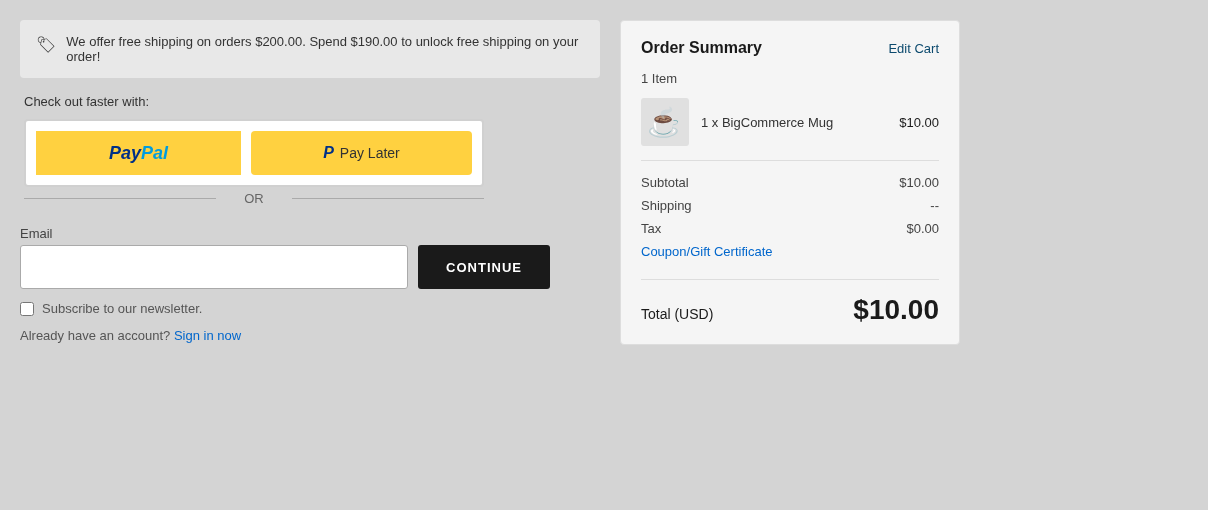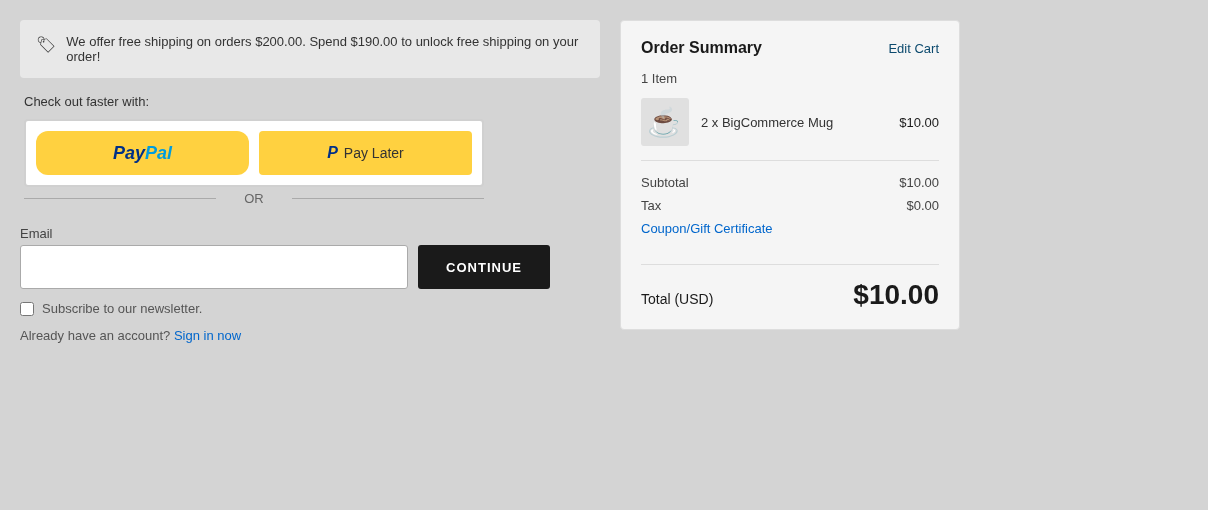--- a/index.html
+++ b/index.html
@@ -48,22 +48,22 @@
       padding: 10px;
       display: flex;
       gap: 10px;
       background: #fff;
       max-width: 460px;
     }
     .paypal-btn {
       flex: 1;
       background: #FFD140;
       border: none;
-      border-radius: 12px;
-      padding: 10px 16px;
+      border-radius: 0;
+      padding: 10px 8px;
       cursor: pointer;
       display: flex;
       align-items: center;
       justify-content: center;
       height: 44px;
     }
     .paypal-logo {
       font-weight: bold;
       font-size: 18px;
       color: #003087;
@@ -238,21 +238,21 @@
     }
     .item-price {
       font-size: 13px;
       color: #1a1a1a;
       font-weight: 500;
     }
     .summary-rows {
       display: flex;
       flex-direction: column;
       gap: 8px;
-      padding-bottom: 28px;
+      padding-bottom: 20px;
       border-bottom: 1px solid #ddd;
       margin-bottom: 14px;
     }
     .summary-row {
       display: flex;
       justify-content: space-between;
       font-size: 13px;
       color: #444;
     }
     .coupon-link {
@@ -332,29 +332,33 @@
 <div class="order-summary">
   <div class="summary-header">
     <span class="summary-title">Order Summary</span>
     <a href="#" class="edit-cart-link">Edit Cart</a>
   </div>
   <div class="item-count">1 Item</div>
   <div class="order-item">
     <div class="item-image">
       <span class="mug-icon">☕</span>
     </div>
-    <span class="item-name">2 x BigCommerce Mug</span>
+    <span class="item-name">1 x BigCommerce Mug</span>
     <span class="item-price">$10.00</span>
   </div>
   <div class="summary-rows">
     <div class="summary-row">
       <span>Subtotal</span>
       <span>$10.00</span>
     </div>
     <div class="summary-row">
+      <span>Shipping</span>
+      <span>--</span>
+    </div>
+    <div class="summary-row">
       <span>Tax</span>
       <span>$0.00</span>
     </div>
     <a href="#" class="coupon-link">Coupon/Gift Certificate</a>
   </div>
   <div class="total-row">
     <span class="total-label">Total (USD)</span>
     <span class="total-amount">$10.00</span>
   </div>
 </div>

